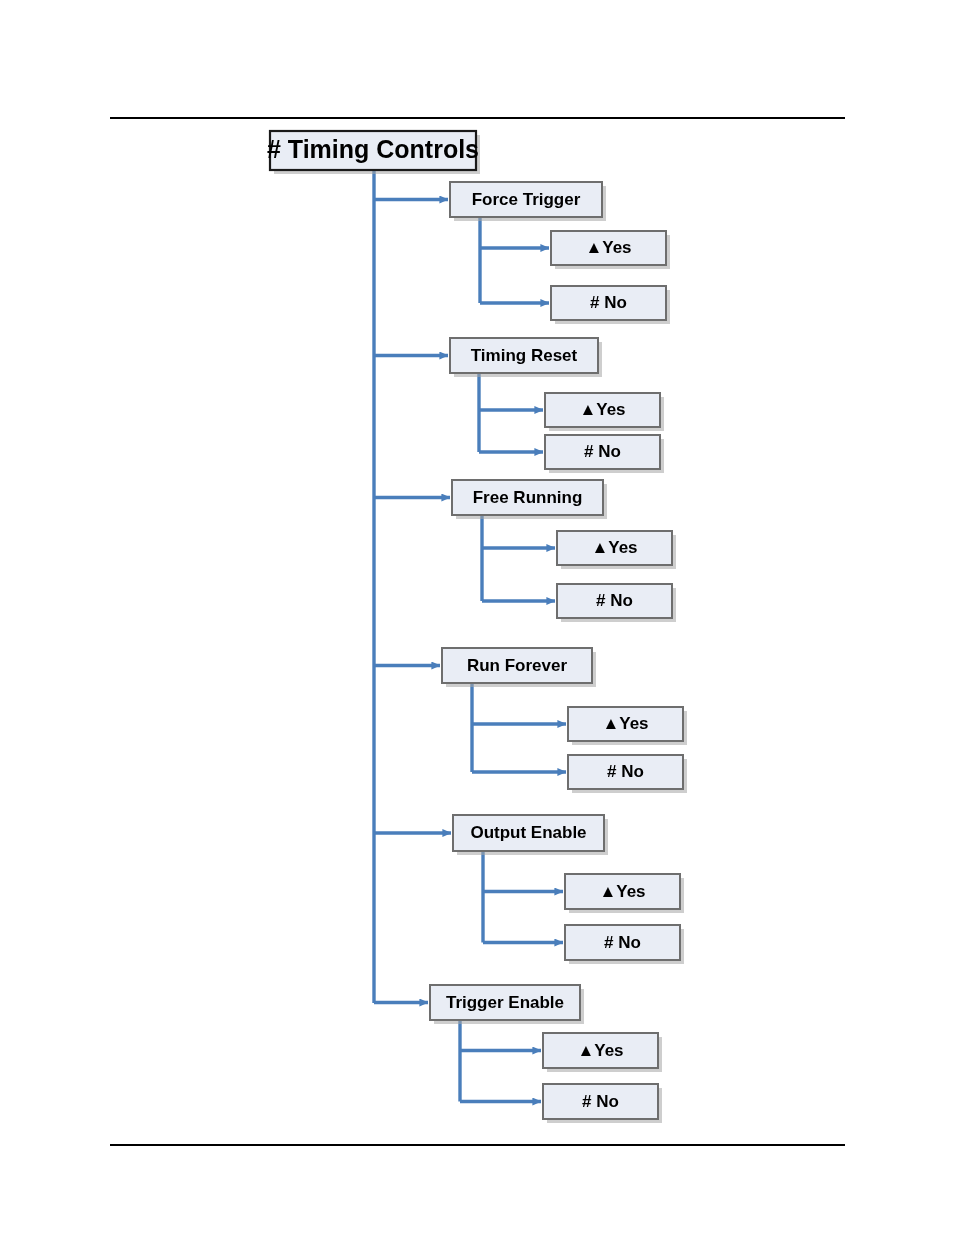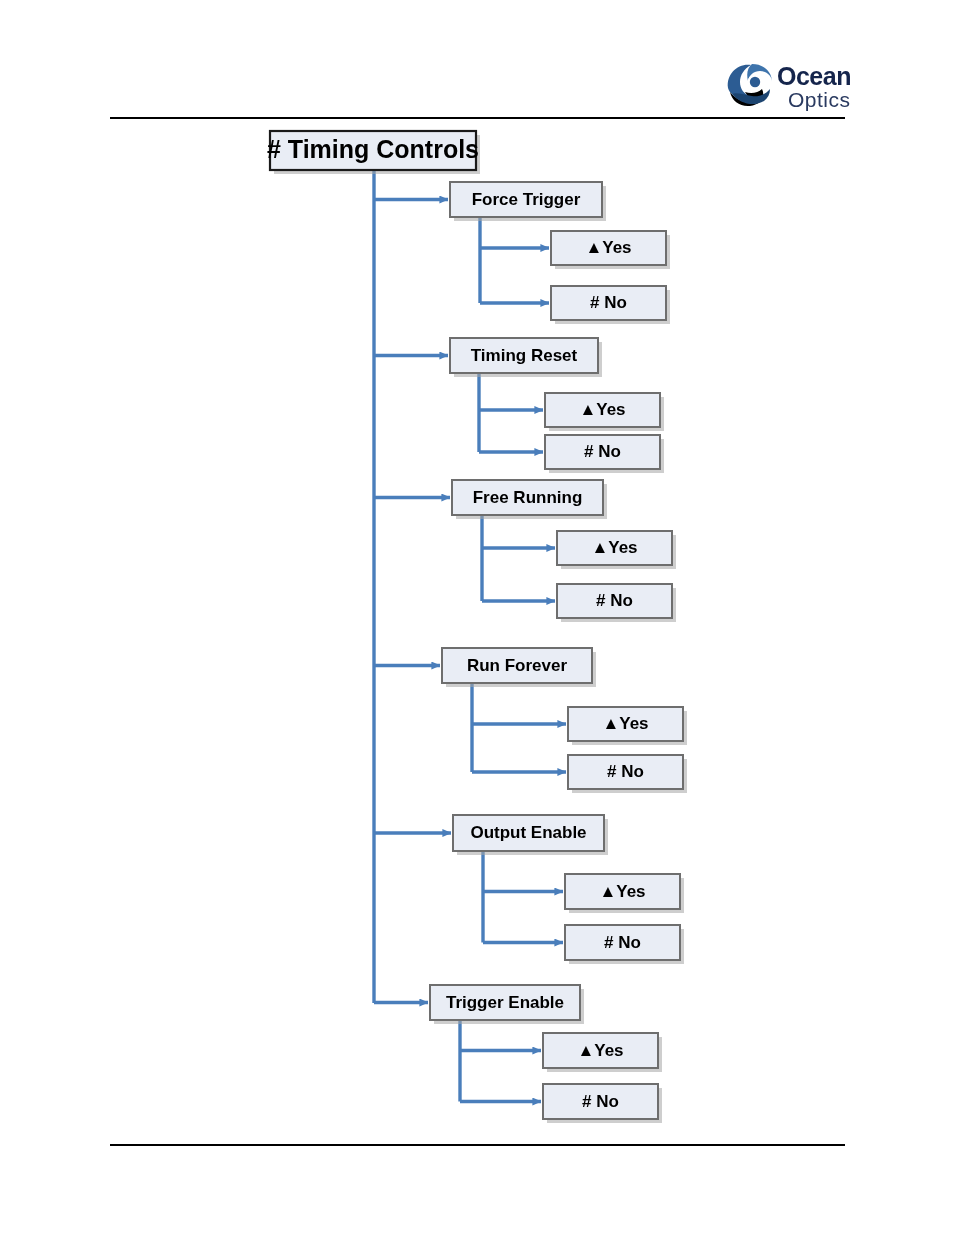--- a/index.html
+++ b/index.html
@@ -82,37 +82,20 @@
     stroke: #4A7EBB;
     stroke-width: 3.4;
     fill: none;
   }
 </style>
 </head>
 <body>
 
 <div id="page">
 
-  <div id="logo">
-    <svg width="130" height="56" viewBox="0 0 130 56" xmlns="http://www.w3.org/2000/svg">
-
-      <g>
-        <path d="M6 30 C4 16 16 5 29 7 C22 11 18 17 18 24 C18 31 22 36 28 38 C18 41 8 38 6 30 Z" fill="#2C5C93"></path>
-        <path d="M30 6 C42 6 50 14 50 24 C50 18 45 13 38 13 C32 13 27 17 26 23 C24 15 26 9 30 6 Z" fill="#3E74AC"></path>
-        <path d="M8 34 C16 44 30 48 40 42 C33 43 26 40 23 34 C29 36 36 35 40 31 C44 39 38 47 28 48 C18 49 10 43 8 34 Z" fill="#1A3C६6"></path>
-        <path d="M10 36 C18 46 32 49 42 43 C46 40 48 36 48 31 C44 36 37 39 30 38 C22 37 15 34 10 36 Z" fill="#1C4470"></path>
-        <circle cx="33" cy="24" r="7.5" fill="#ffffff"></circle>
-        <circle cx="33" cy="24" r="5.2" fill="#2C5C93"></circle>
-      </g>
-
-      <text x="55" y="27" font-family="Liberation Sans, sans-serif" font-size="25" font-weight="bold" fill="#15254C" letter-spacing="-0.5">Ocean</text>
-
-      <text x="66" y="49" font-family="Liberation Sans, sans-serif" font-size="21" font-weight="normal" fill="#2A3A60" letter-spacing="0.5">Optics</text>
-    </svg>
-  </div>
 
   <div class="hrule" id="rule-top"></div>
   <div class="hrule" id="rule-bottom"></div>
 
   <svg id="chart" viewBox="0 0 954 1235" xmlns="http://www.w3.org/2000/svg">
     <defs>
       <marker id="arrowblue" markerWidth="9" markerHeight="8" refX="8.6" refY="4" orient="auto" markerUnits="userSpaceOnUse">
         <path d="M0,0 L9,4 L0,8 z" fill="#4A7EBB"></path>
       </marker>
     </defs>

